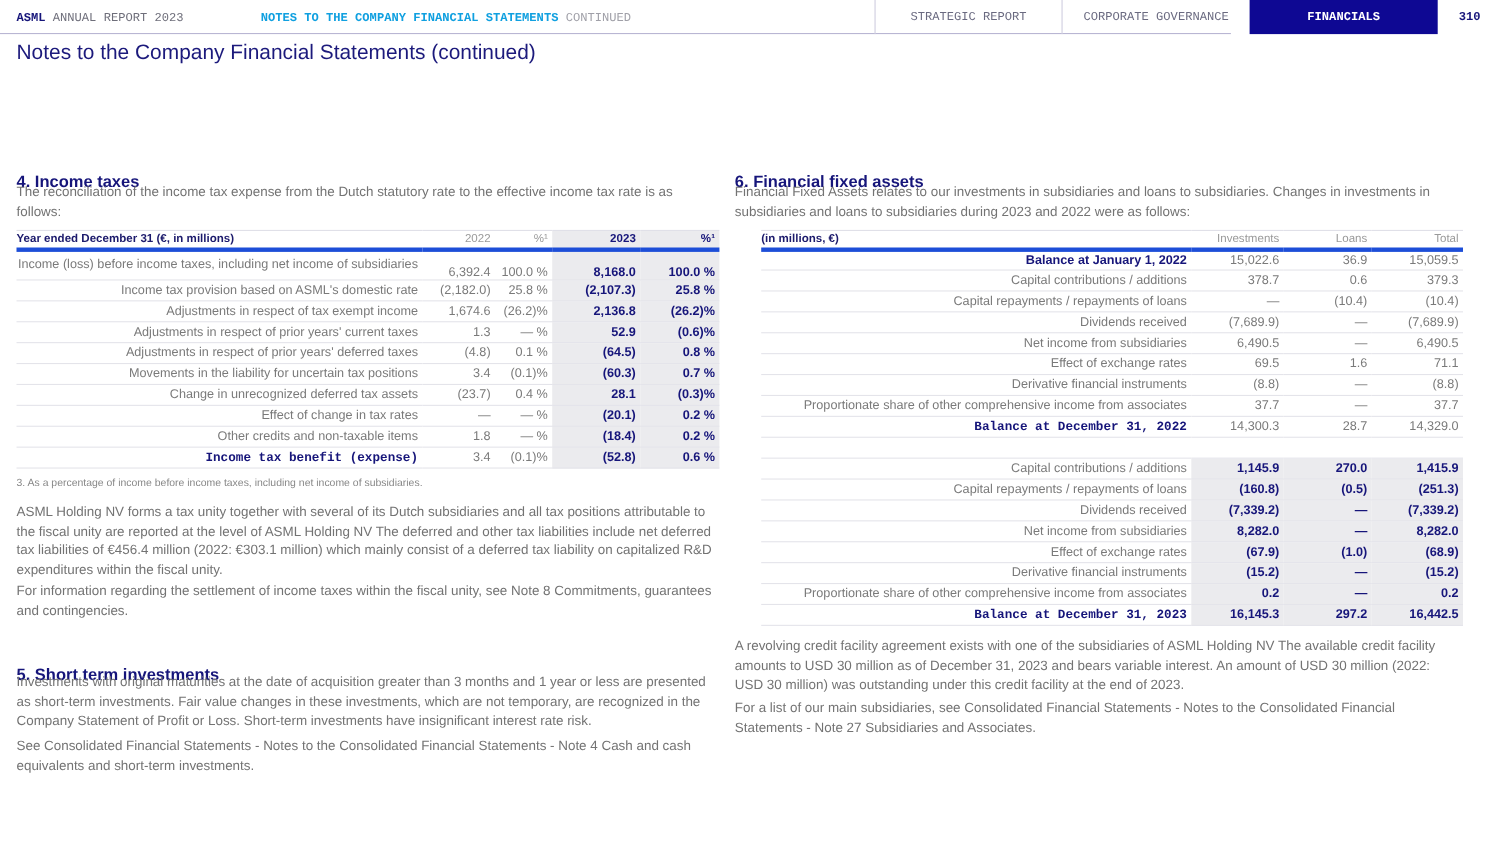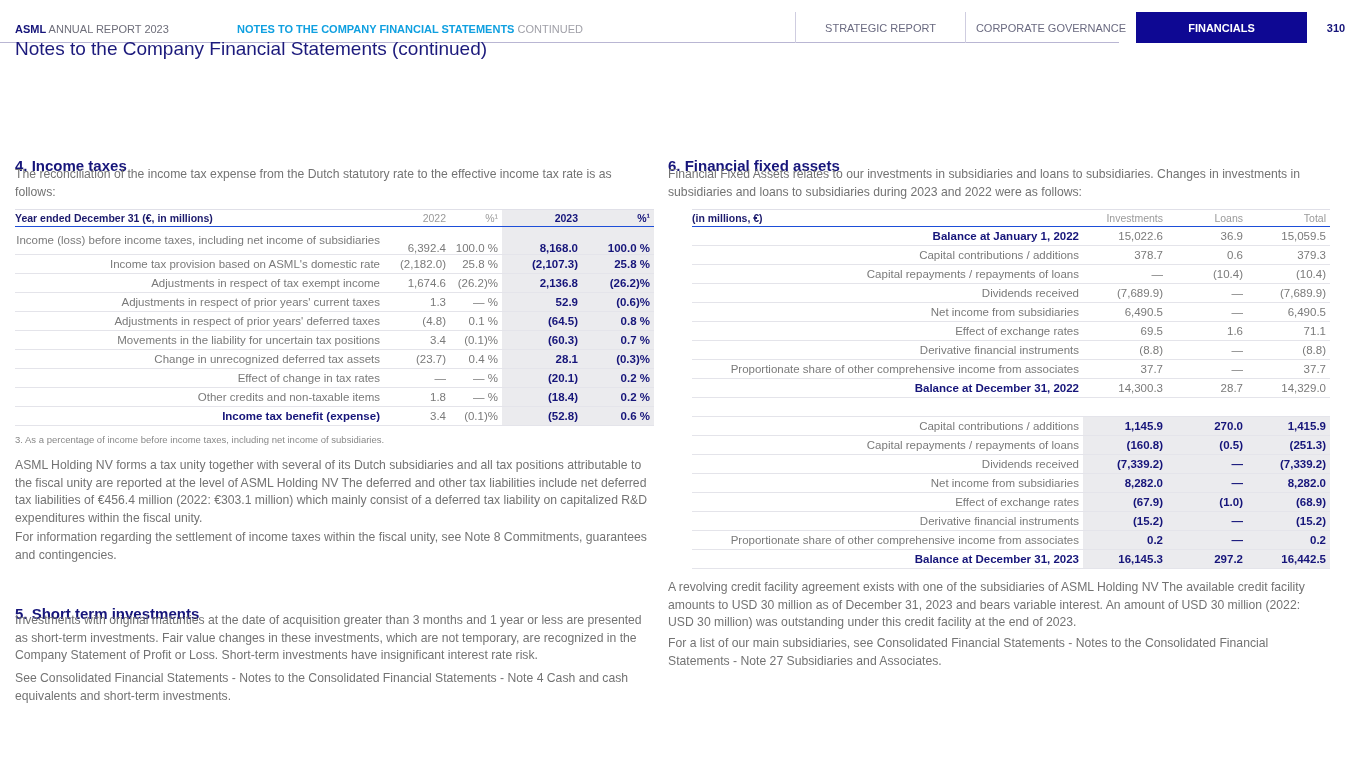--- a/index.html
+++ b/index.html
@@ -1,47 +1,47 @@
 <!DOCTYPE html>
 <html><head>
 <meta charset="utf-8">
 <style>
   * { box-sizing: border-box; margin: 0; padding: 0; }
   html, body { width: 1365px; height: 769px; background: #ffffff; overflow: hidden; }
   body { font-family: "Liberation Sans", sans-serif; color: #6b6b6b; position: relative; }
 
   
-  .topbar { position: absolute; left: 0; top: 12px; width: 1119px; height: 31px; border-bottom: 1px solid #b9b6d3; }
+  .topbar { position: absolute; left: 0; top: 0; width: 1119px; height: 31px; border-bottom: 1px solid #b9b6d3; font-family: Liberation Mono, monospace; }
   .topbar .brand { position: absolute; left: 15px; top: 11px; font-size: 11px; color: #6e6e7a; }
   .topbar .brand b { color: #16157a; font-weight: bold; }
   .topbar .section { position: absolute; left: 237px; top: 11px; font-size: 11px; color: #a0a0a8; }
   .topbar .section b { color: #10a0e0; font-weight: bold; }
   .nav { position: absolute; top: 0; height: 31px; display: flex; align-items: center; justify-content: center; font-size: 11px; color: #6a6a80; border-left: 1px solid #cfcde0; }
   .nav.strategic { left: 795px; width: 170px; }
   .nav.governance { left: 965px; width: 171px; }
   .nav.financials { left: 1136px; width: 171px; background: #0e0893; color: #ffffff; font-weight: bold; border-left: none; }
   .nav.pagenum { left: 1307px; width: 58px; color: #16157a; font-weight: bold; border-left: none; }
 
   .page-title { position: absolute; left: 15px; top: 38px; font-size: 19px; color: #1c1a7c; font-weight: normal; }
 
   h2 { position: absolute; font-size: 15px; font-weight: bold; color: #16157a; margin-top: 16px; }
   p.body { position: absolute; font-size: 12.2px; line-height: 17.5px; color: #737373; }
 
   
   table { position: absolute; border-collapse: collapse; font-size: 11.5px; color: #7a7a7a; }
   table td, table th { padding: 0 4px; border-bottom: 1px solid #e4e4ea; height: 19px; white-space: nowrap; }
-  table th { font-weight: normal; font-size: 10.5px; color: #9a9a9a; text-align: right; border-bottom: 1px solid #1d4ed8; border-top: 1px solid #e0e0e8; height: 17px; }
+  table th { font-weight: normal; font-size: 10.5px; color: #9a9a9a; text-align: right; border-bottom: 4px solid #1d4ed8; border-top: 1px solid #e0e0e8; height: 17px; }
   table th.lbl { text-align: left; color: #1c1a6c; font-weight: bold; }
   table td.lbl { text-align: right; padding-left: 0; }
   table th.lbl { padding-left: 0; }
   table td.num { text-align: right; }
   .shade { background: #ebebee; }
   .bold { font-weight: bold; color: #16157a; }
   tr.total td { border-top: 1px solid #b9b6d3; }
-  tr.total td.lbl { color: #16157a; font-weight: bold; }
+  tr.total td.lbl { color: #16157a; font-weight: bold; font-family: Liberation Mono, monospace; }
   tr.spacer td { border-bottom: 1px solid #e4e4ea; height: 19px; }
 
   .tax-table { left: 15px; top: 209px; width: 639px; }
   .tax-table tr.tall td { height: 28px; line-height: 11px; }
 
   .footnote { position: absolute; left: 15px; top: 434px; font-size: 9.5px; color: #888; }
 
   .ffa-table { left: 668px; top: 209px; width: 638px; margin-left: 24px; }
 </style>
 </head>

